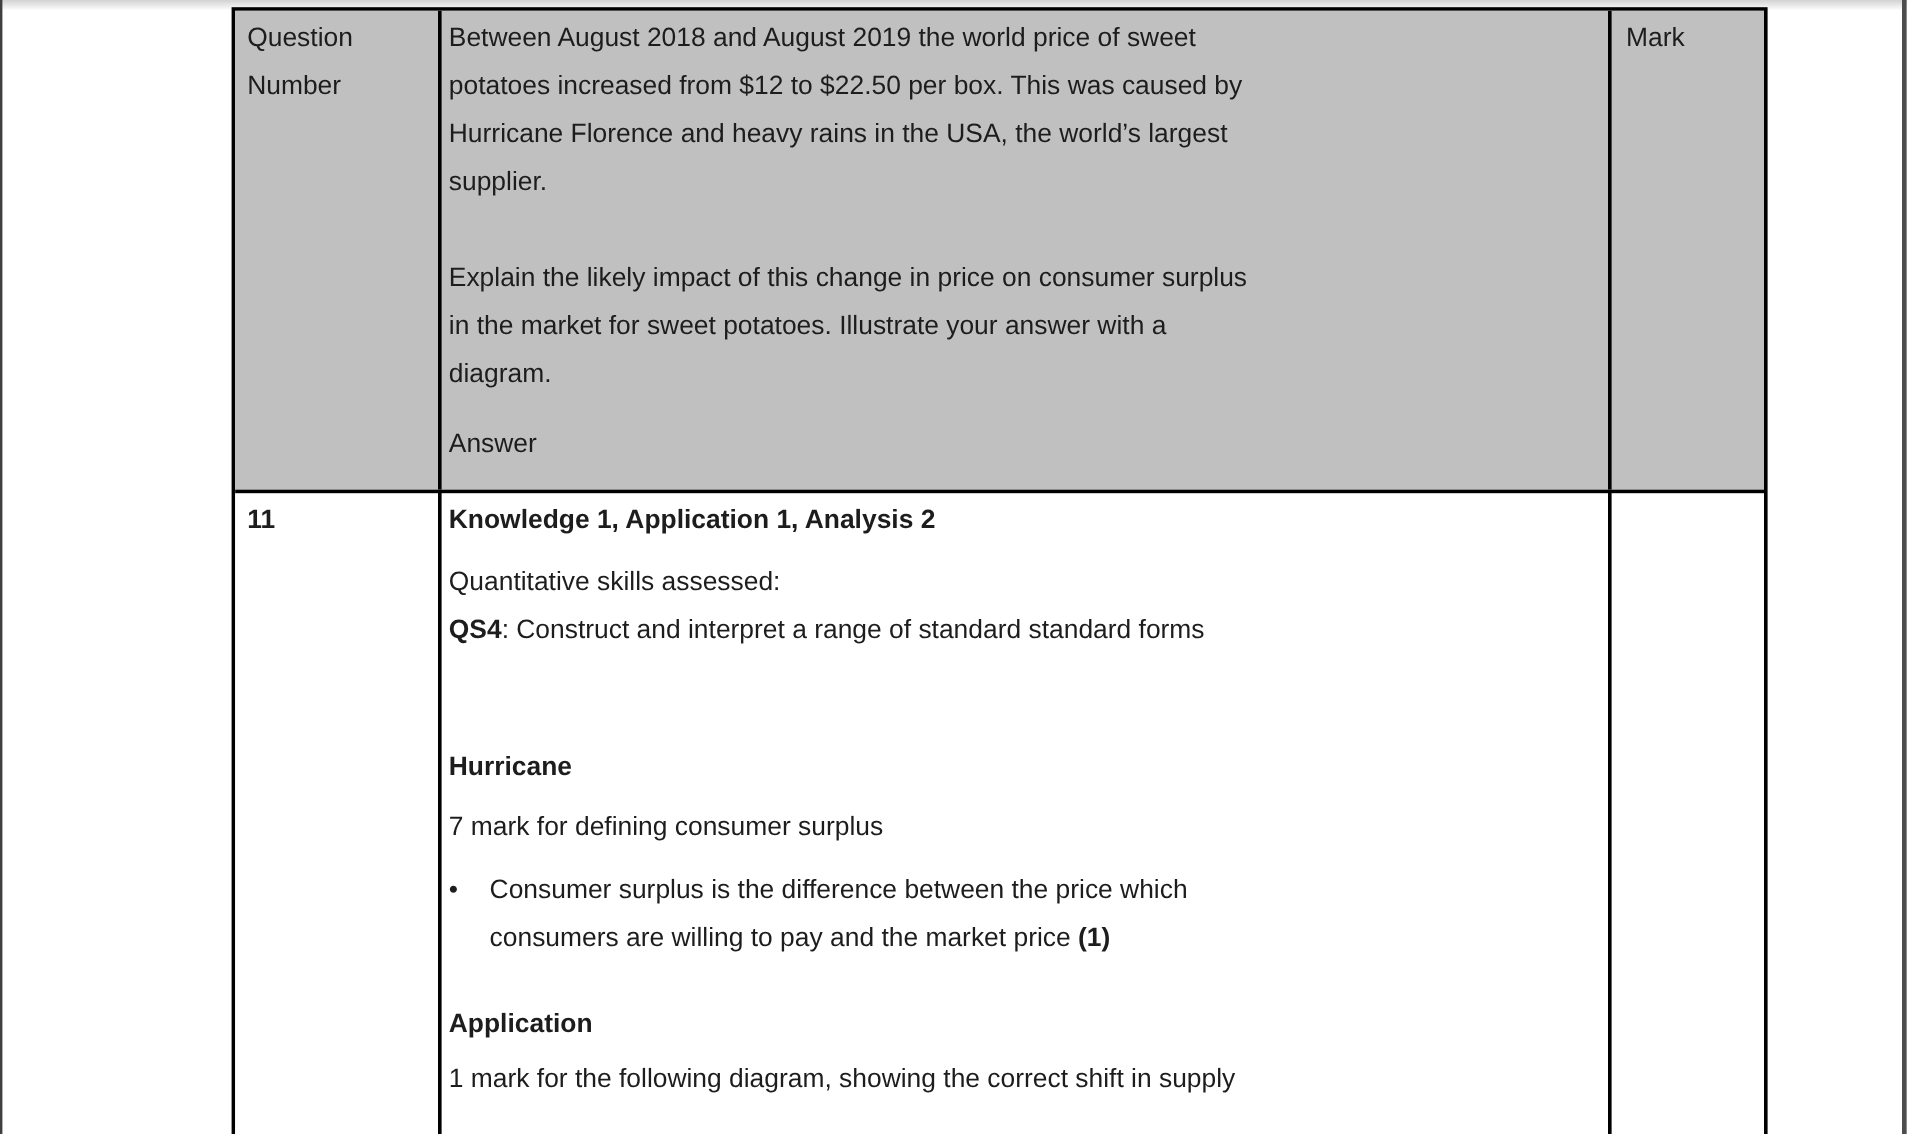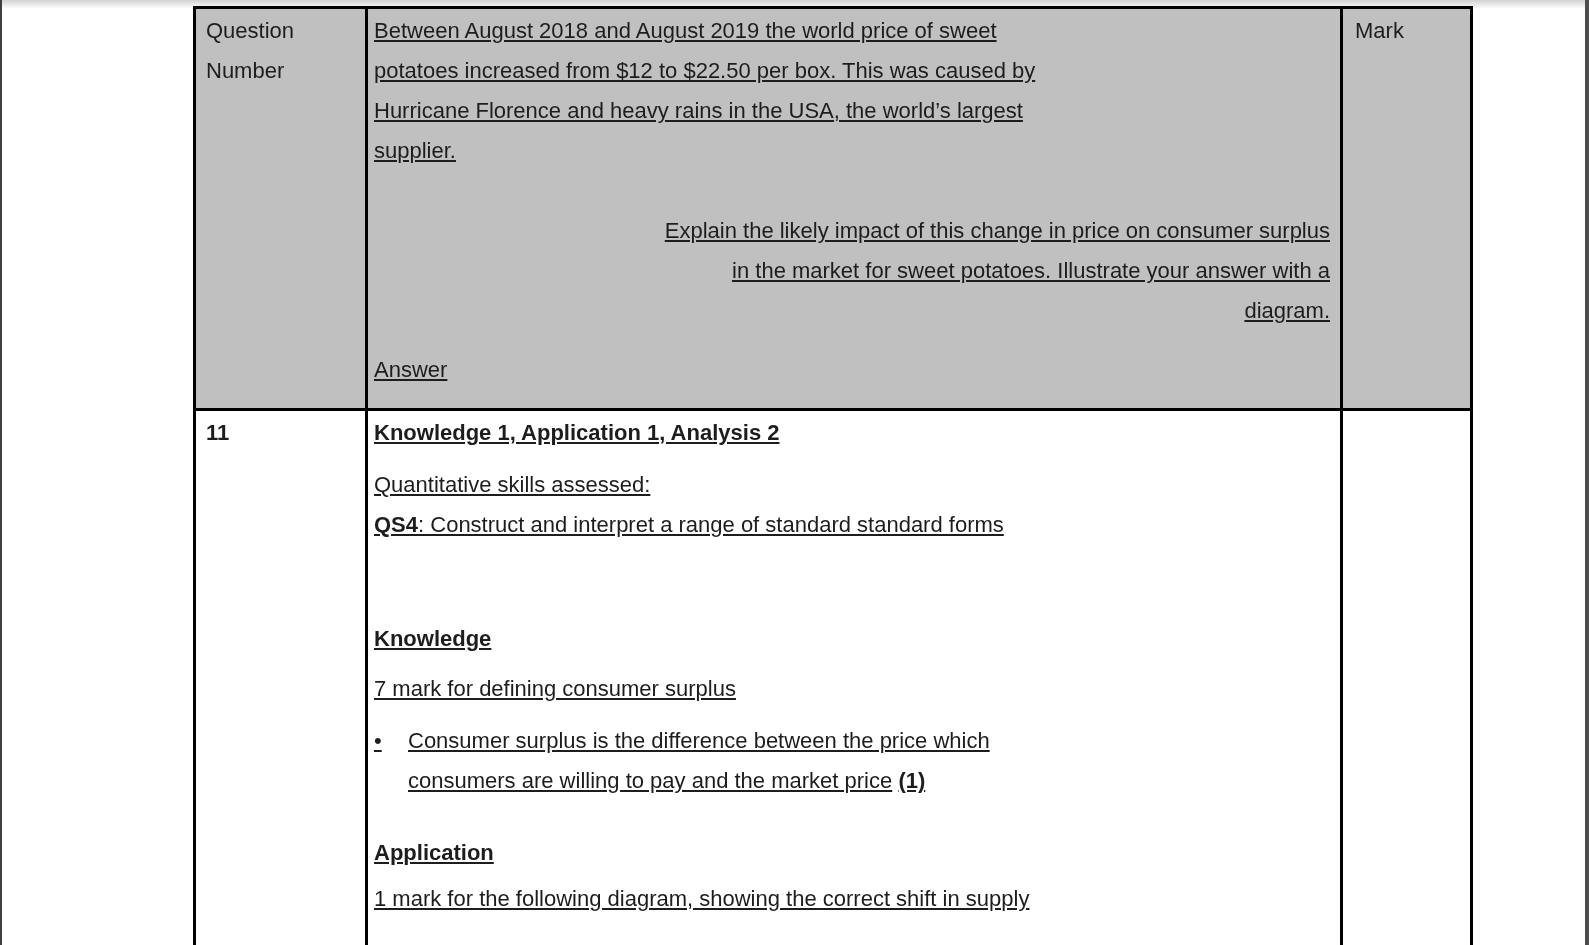--- a/index.html
+++ b/index.html
@@ -55,26 +55,26 @@
   .cell {
     box-sizing: border-box;
     font-size: 22px;
     line-height: 40px;
   }
   .hdr { background: #c0c0c0; overflow: hidden; }
   .bdy { background: #ffffff; }
   .col2, .col3 { border-left: 3px solid #000000; }
   .row2 { border-top: 3px solid #000000; }
   .c1pad { padding: 2px 6px 2px 10px; }
-  .c2pad { padding: 2px 10px 2px 6px; text-decoration: underline; }
+  .c2pad { padding: 2px 10px 2px 6px; }
   .c3pad { padding: 2px 22px 2px 12px; }
   .pre { white-space: pre; }
   .b { font-weight: bold; }
   
-  .para2 { margin-top: 40px; text-align: right; }
+  .para2 { margin-top: 40px; }
   .answer-label { margin-top: 19px; }
   
   .quant-line { margin-top: 12px; }
   .qs4-line { margin-top: 0; }
   .knowledge-title { margin-top: 74px; }
   .knowledge-mark { margin-top: 10px; }
   .bullet-row { margin-top: 12px; display: flex; }
   .bullet-marker { width: 34px; flex: 0 0 34px; }
   .bullet-text { flex: 1; }
   .mk { margin-left: 0.28em; }
@@ -111,21 +111,21 @@
     </div>
 
     <div class="cell bdy row2 col1 c1pad">
       <div class="pre b">11</div>
     </div>
 
     <div class="cell bdy row2 col2 c2pad">
       <div class="pre b">Knowledge 1, Application 1, Analysis 2</div>
       <div class="pre quant-line">Quantitative skills assessed:</div>
       <div class="pre qs4-line"><span class="b">QS4</span><span>: Construct and interpret a range of standard standard forms</span></div>
-      <div class="pre b knowledge-title">Knowledge</div>
+      <div class="pre b knowledge-title">Hurricane</div>
       <div class="pre knowledge-mark">7 mark for defining consumer surplus</div>
       <div class="bullet-row">
         <div class="bullet-marker">•</div>
         <div class="pre bullet-text"><span>Consumer surplus is the difference between the price which
 consumers are willing to pay and the market price</span><span class="b mk">(1)</span></div>
       </div>
       <div class="pre b application-title">Application</div>
       <div class="pre application-line">1 mark for the following diagram, showing the correct shift in supply</div>
     </div>
 

